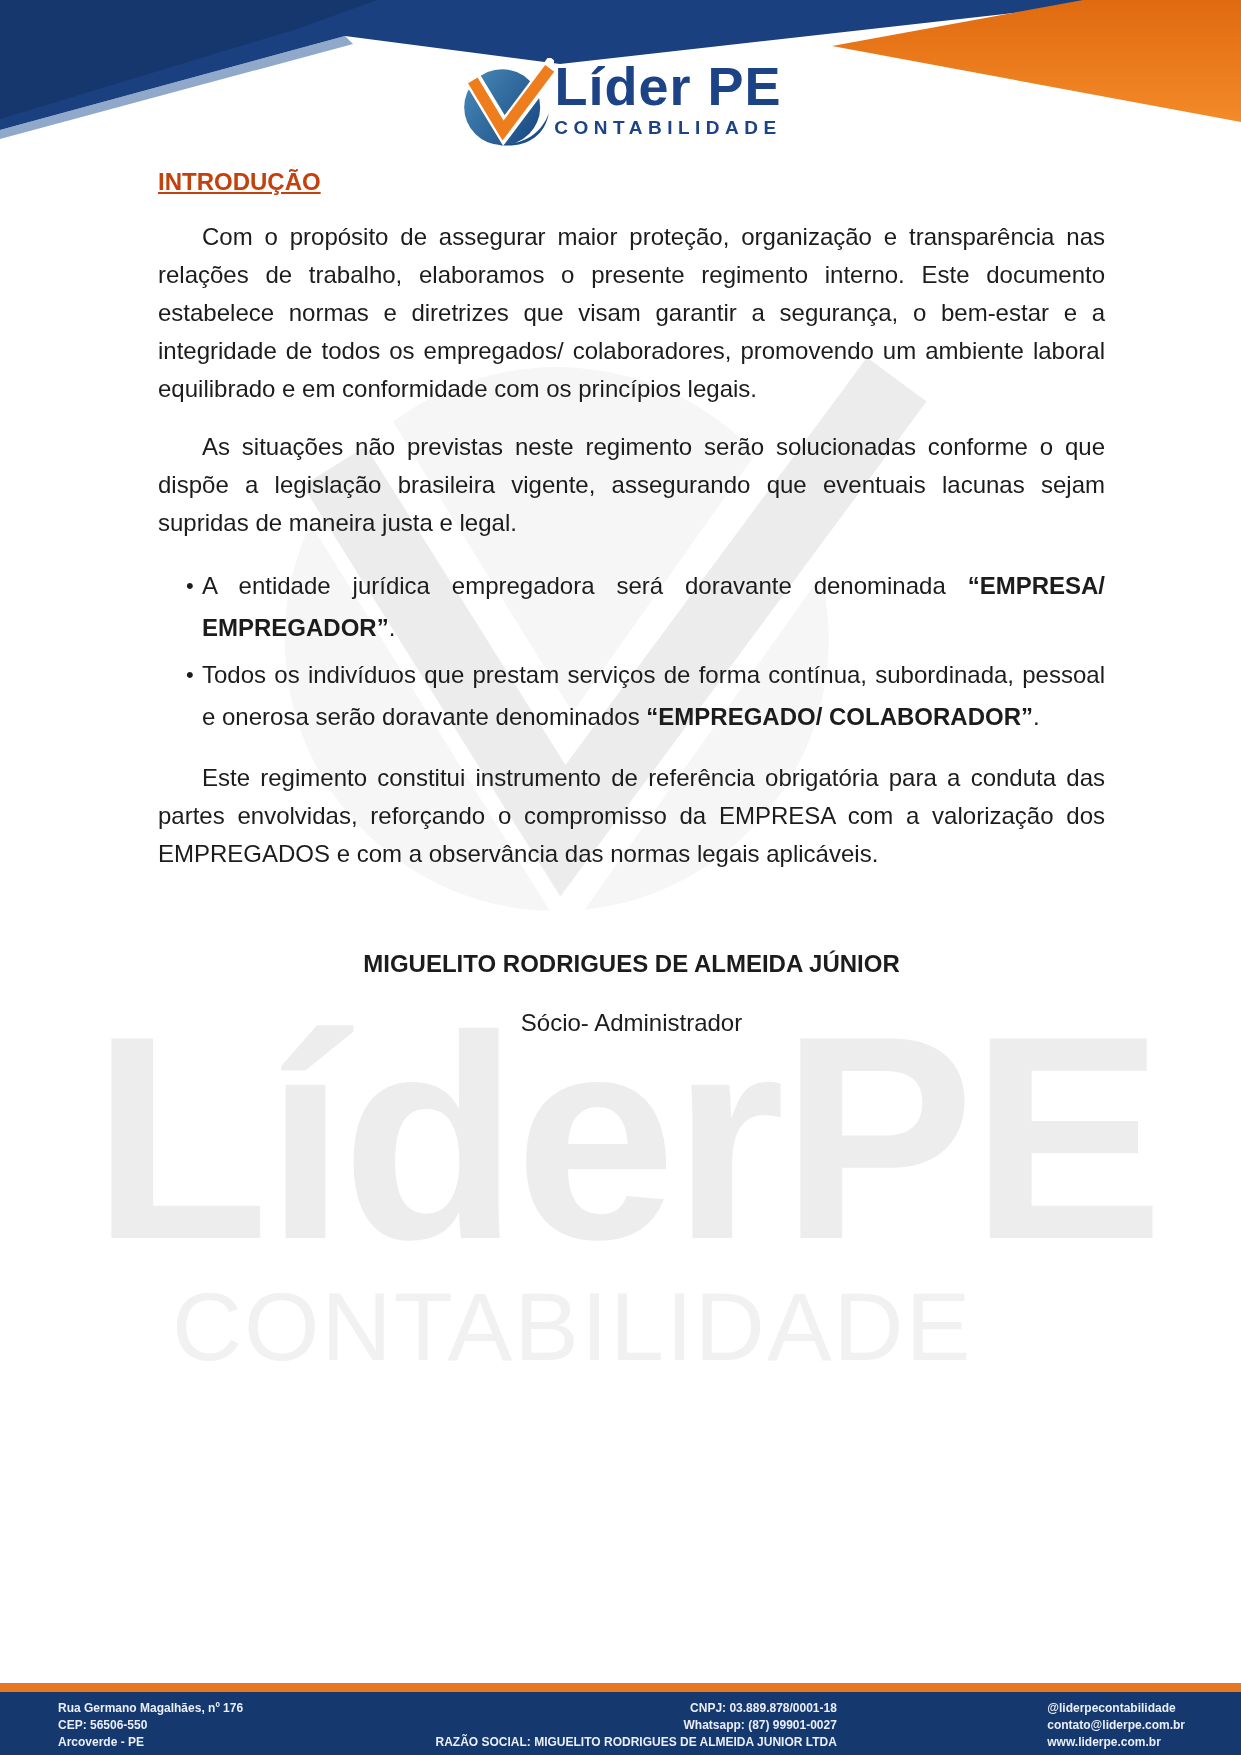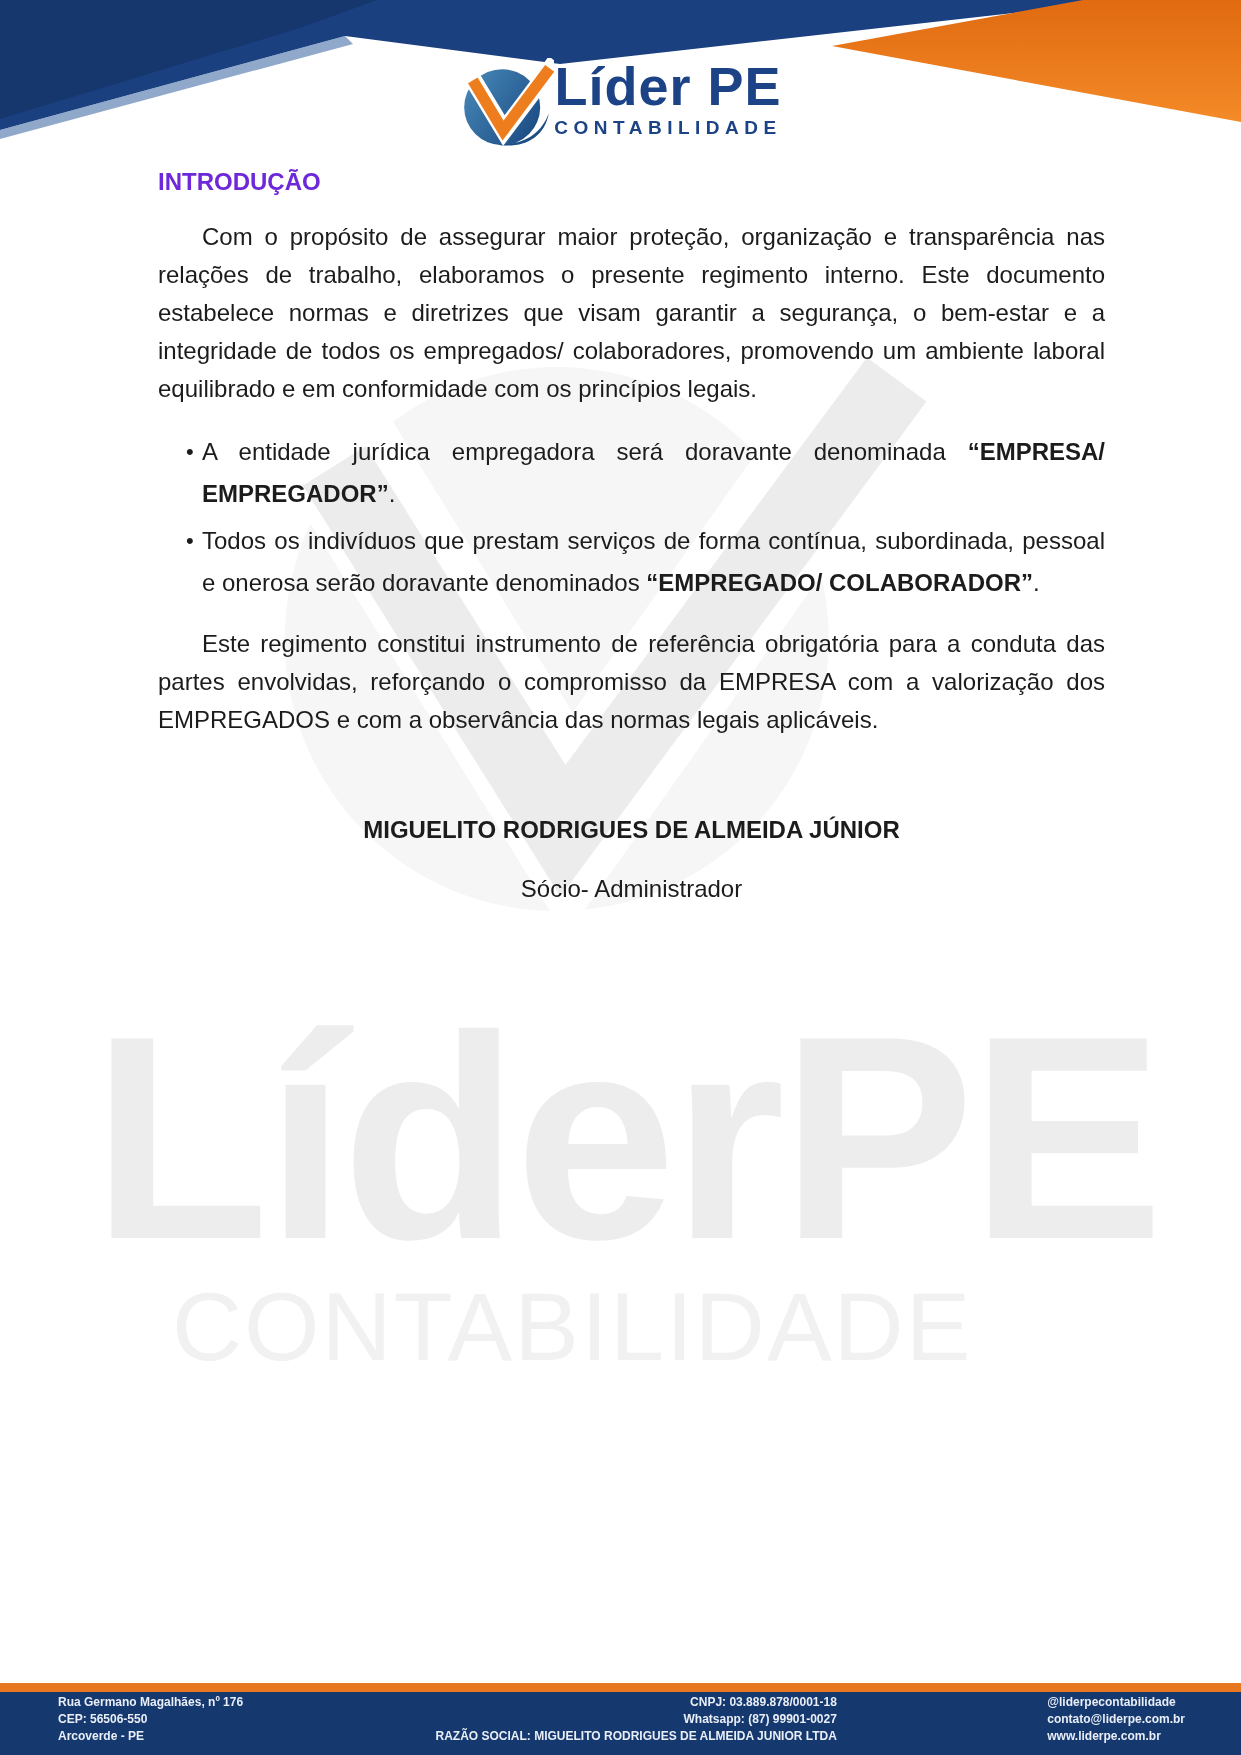--- a/index.html
+++ b/index.html
@@ -18,36 +18,36 @@
   .logo-sub{font-size:19px;color:var(--logo_blue);letter-spacing:5.5px;line-height:22px;margin-top:1px;font-weight:bold;}
   
   .wm-layer{position:absolute;inset:0;z-index:0;pointer-events:none;border-radius:11px;}
   .wm-mark{position:absolute;left:200px;top:330px;}
   .wm-word{position:absolute;left:92px;top:992px;font-size:290px;font-weight:bold;
            color:var(--watermark_gray);line-height:290px;letter-spacing:-4px;white-space:nowrap;}
   .wm-sub{position:absolute;left:172px;top:1278px;font-size:97px;color:var(--watermark_light);
           letter-spacing:2px;line-height:97px;white-space:nowrap;}
   
   .content{position:absolute;left:158px;top:0;width:947px;z-index:1;padding-top:164px;}
-  .doc-title{font-size:24px;font-weight:bold;margin:0;line-height:36px;color:#6d28d9;}
+  .doc-title{font-size:24px;font-weight:bold;margin:0;line-height:36px;color:#c2410c;text-decoration:underline;}
   .body-par{font-size:24px;line-height:38px;margin:0;text-align:justify;text-indent:44px;}
   .mt18{margin-top:18px;} .mt20{margin-top:20px;} .mt29{margin-top:29px;} .mt21{margin-top:21px;}
   .bullets{margin:23px 0 0;padding:0;list-style:none;}
   .bullets li{display:flex;margin:0 0 5px;font-size:24px;line-height:42px;}
   .bullets li:last-child{margin-bottom:0;}
   .bullets .dot{flex:none;width:44px;padding-left:28px;box-sizing:border-box;font-size:22px;}
   .bullets .btxt{flex:1;text-align:justify;}
   .sig-name{margin-top:72px;font-weight:bold;text-align:center;font-size:24px;line-height:38px;}
   .sig-role{margin-top:21px;text-align:center;font-size:24px;line-height:38px;}
   b{font-weight:bold;}
   
   .footer{position:absolute;left:0;right:0;bottom:0;z-index:5;}
   .footer-stripe{height:9px;background:var(--footer_stripe);}
   .footer-bar{height:63px;background:var(--footer_navy);display:flex;justify-content:space-between;
-              box-sizing:border-box;padding:2px 56px 0 58px;color:var(--footer_text);
+              box-sizing:border-box;padding:8px 56px 0 58px;color:var(--footer_text);
               font-size:12px;font-weight:bold;line-height:17px;}
   .f-col.center{text-align:right;}
   .f-col.right{text-align:left;margin-left:18px;}
 </style>
 </head>
 <body>
 
 <div class="page">
 
   <div class="wm-layer">
@@ -88,20 +88,21 @@
       <div class="logo-word">Líder PE</div>
       <div class="logo-sub">CONTABILIDADE</div>
     </div>
   </div>
 
   <div class="content">
     <h1 class="doc-title">INTRODUÇÃO</h1>
 
     <p class="body-par mt18">Com o propósito de assegurar maior proteção, organização e transparência nas relações de trabalho, elaboramos o presente regimento interno. Este documento estabelece normas e diretrizes que visam garantir a segurança, o bem-estar e a integridade de todos os empregados/ colaboradores, promovendo um ambiente laboral equilibrado e em conformidade com os princípios legais.</p>
 
+    <p class="body-par mt20">As situações não previstas neste regimento serão solucionadas conforme o que dispõe a legislação brasileira vigente, assegurando que eventuais lacunas sejam supridas de maneira justa e legal.</p>
 
 
     <ul class="bullets">
       <li>
         <span class="dot">•</span>
         <div class="btxt"><span>A entidade jurídica empregadora será doravante denominada </span><b>“EMPRESA/ EMPREGADOR”</b><span>.</span></div>
       </li>
       <li>
         <span class="dot">•</span>
         <div class="btxt"><span>Todos os indivíduos que prestam serviços de forma contínua, subordinada, pessoal e onerosa serão doravante denominados </span><b>“EMPREGADO/ COLABORADOR”</b><span>.</span></div>

